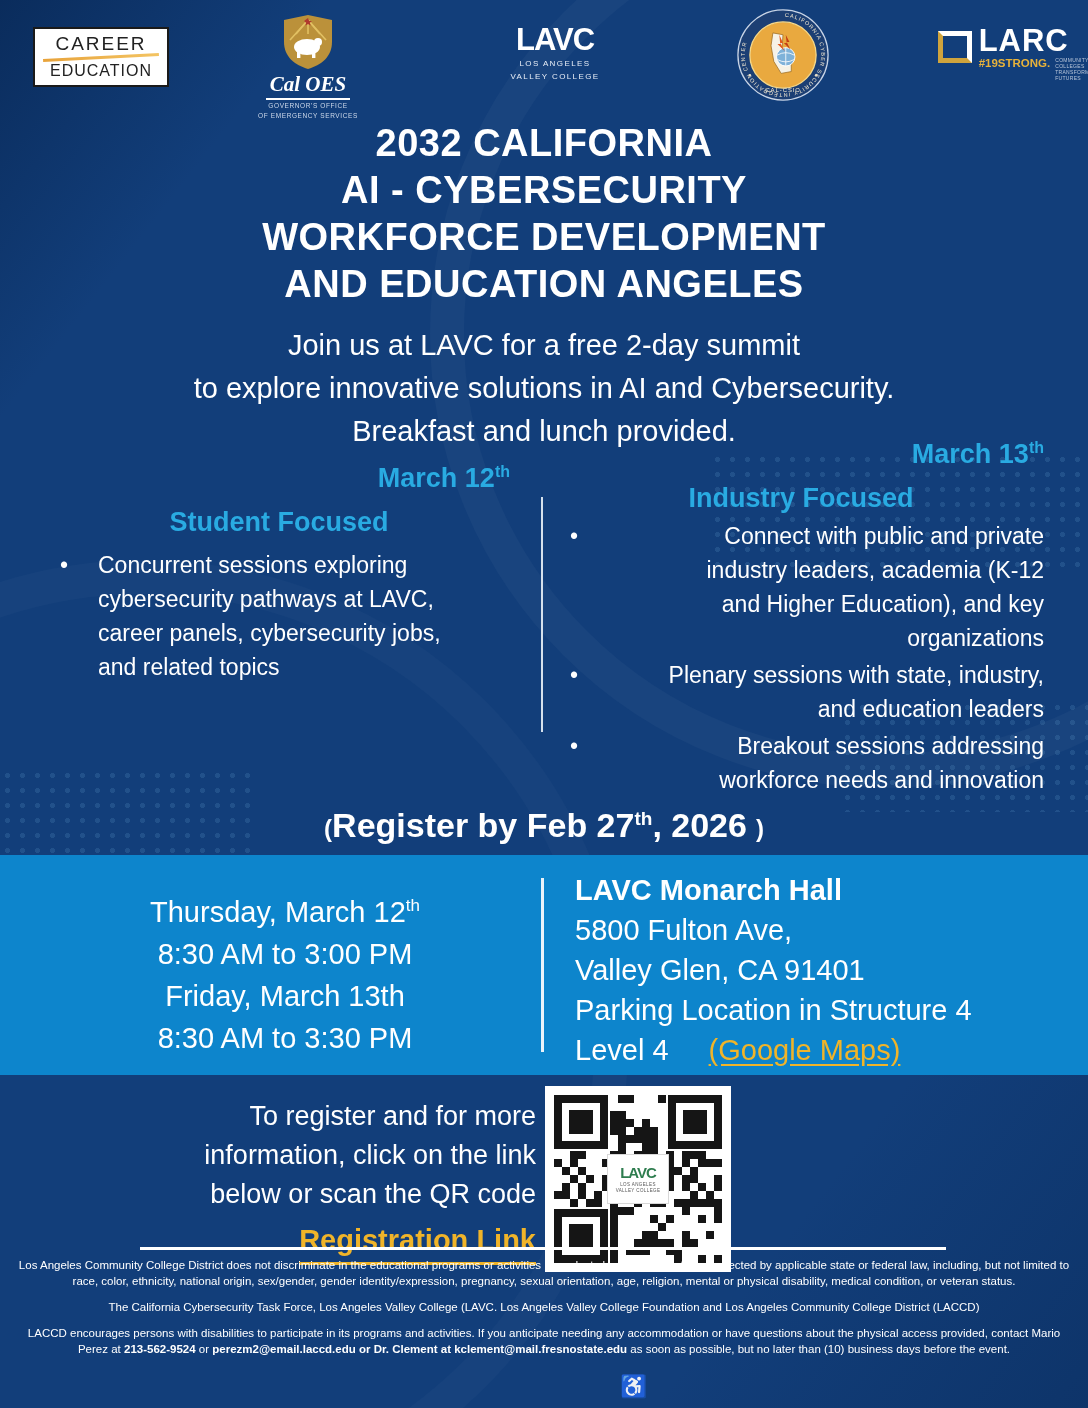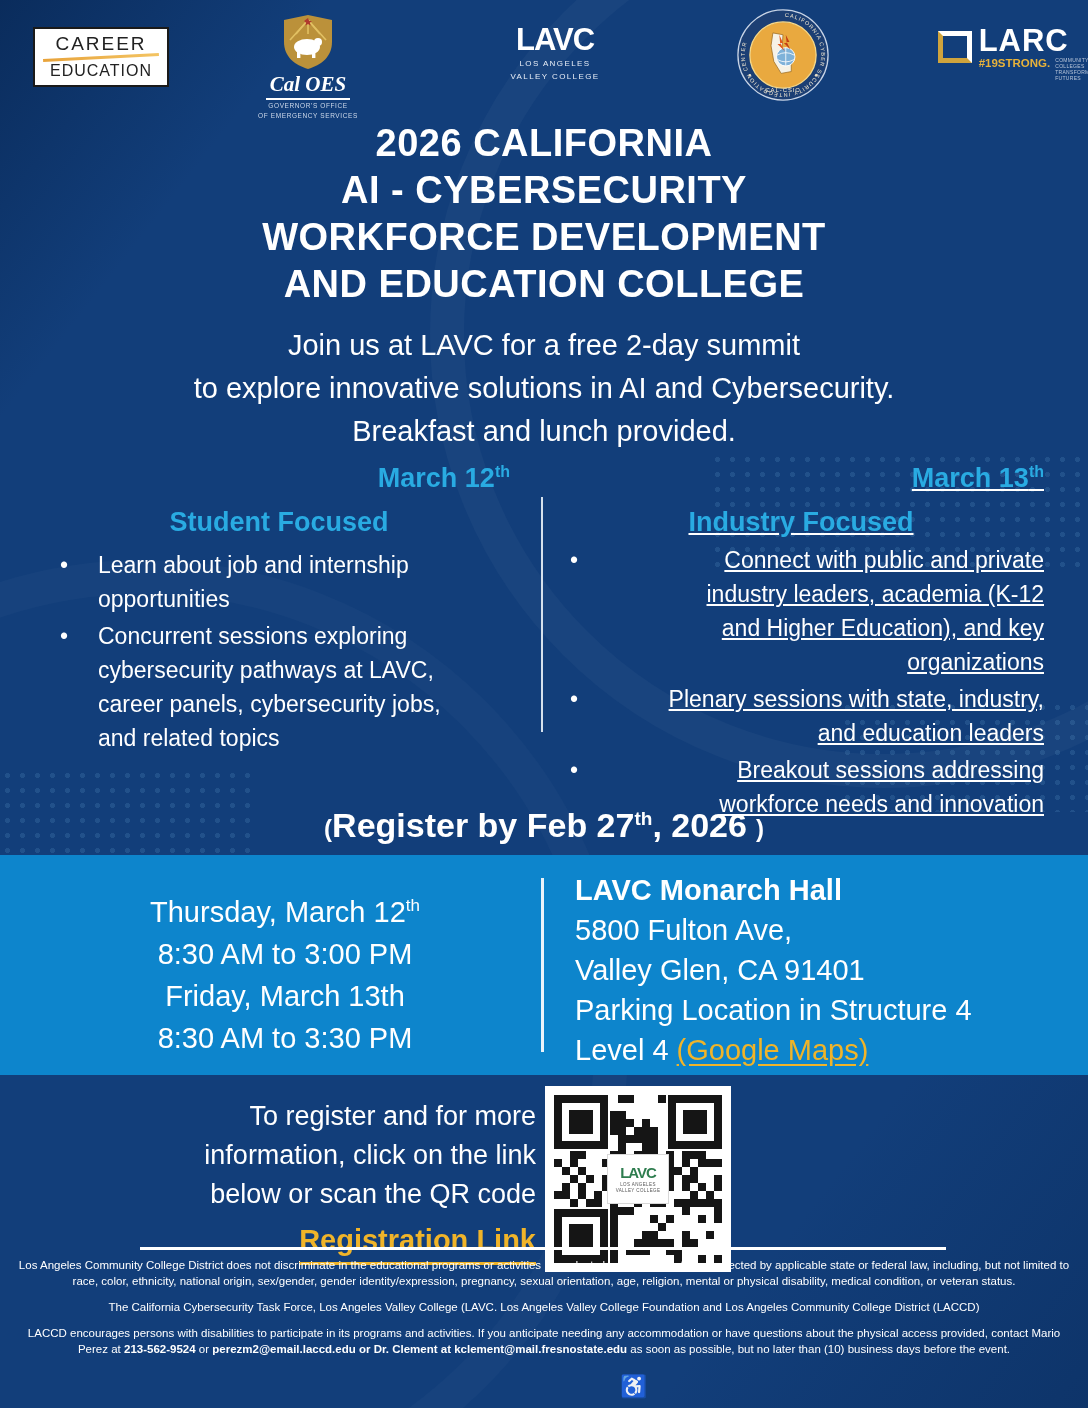--- a/index.html
+++ b/index.html
@@ -49,21 +49,21 @@
 
   
   .title{position:absolute;top:120px;left:0;width:100%;text-align:center;
          font-size:38px;font-weight:700;line-height:47px;letter-spacing:.5px;}
   .intro{position:absolute;top:324px;left:0;width:100%;text-align:center;
          font-size:29px;line-height:43px;font-weight:400;}
 
   
   .col{position:absolute;}
   .col-left{left:48px;top:456px;width:462px;}
-  .col-right{left:558px;top:456px;width:486px;text-decoration:underline;}
+  .col-right{left:558px;top:432px;width:486px;}
   .col-head{color:#29abe2;font-weight:700;font-size:27px;text-align:right;line-height:32px;}
   .col-head sup{font-size:16px;}
   .col-focus{color:#29abe2;font-weight:700;font-size:27px;text-align:center;margin-top:13px;}
   ul.bullets{margin:10px 0 0;padding:0;list-style:none;}
   ul.bullets li{position:relative;padding-left:50px;font-size:23px;line-height:34px;
                 margin-bottom:3px;white-space:pre-line;}
   ul.bullets li::before{content:"\2022";position:absolute;left:12px;top:0;}
   .col-right ul.bullets{margin-top:5px;}
   .col-right ul.bullets li{padding-left:48px;text-align:right;}
   .col-divider{position:absolute;left:541px;top:497px;width:2px;height:235px;background:rgba(235,243,250,.9);}
@@ -76,21 +76,21 @@
   .register sup{font-size:19px;}
 
   
   .band{position:absolute;left:0;top:855px;width:1088px;height:220px;background:#0d85cc;}
   .band-divider{position:absolute;left:541px;top:23px;width:3px;height:174px;background:#eaf3fa;}
   .sched{position:absolute;left:60px;top:30px;width:450px;text-align:center;
          font-size:29px;line-height:42px;}
   .sched sup{font-size:17px;}
   .venue{position:absolute;left:575px;top:15px;font-size:29px;line-height:40px;}
   .venue .vname{font-weight:700;}
-  .maps-link{color:#f0b429;text-decoration:underline;text-underline-offset:4px;}
+  .maps-link{color:#f0b429;text-decoration:underline;text-underline-offset:4px;margin-left:32px;}
 
   
   .qr-text{position:absolute;left:108px;top:1097px;width:428px;text-align:right;
            font-size:27px;line-height:39px;}
   .reg-link{display:inline-block;margin-top:7px;color:#f0b429;font-weight:700;font-size:29px;
             text-decoration:none;border-bottom:3px solid #f0b429;padding-bottom:2px;}
   .qr{position:absolute;left:545px;top:1086px;width:186px;height:186px;background:#fff;
       box-sizing:border-box;padding:9px;}
   .qr-inner{position:relative;width:168px;height:168px;}
   .qr-modules{position:absolute;inset:0;display:grid;
@@ -188,40 +188,38 @@
         <span class="larc-tag">#19STRONG.</span>
         <span class="larc-tiny">
           <div>COMMUNITY COLLEGES</div>
           <div>TRANSFORMING FUTURES</div>
         </span>
       </div>
     </div>
   </div>
 
   <div class="title">
-    <div>2026 CALIFORNIA</div>
+    <div>2032 CALIFORNIA</div>
     <div>AI - CYBERSECURITY</div>
     <div>WORKFORCE DEVELOPMENT</div>
-    <div>AND EDUCATION COLLEGE</div>
+    <div>AND EDUCATION ANGELES</div>
   </div>
 
   <div class="intro">
     <div>Join us at LAVC for a free 2-day summit</div>
     <div>to explore innovative solutions in AI and Cybersecurity.</div>
     <div>Breakfast and lunch provided.</div>
   </div>
 
   <div class="col col-left">
     <div class="col-head">
       <span>March 12</span><sup>th</sup>
     </div>
     <div class="col-focus">Student Focused</div>
     <ul class="bullets">
-      <li>Learn about job and internship
-opportunities</li>
       <li>Concurrent sessions exploring
 cybersecurity pathways at LAVC,
 career panels, cybersecurity jobs,
 and related topics</li>
     </ul>
   </div>
 
   <div class="col-divider"></div>
 
   <div class="col col-right">

